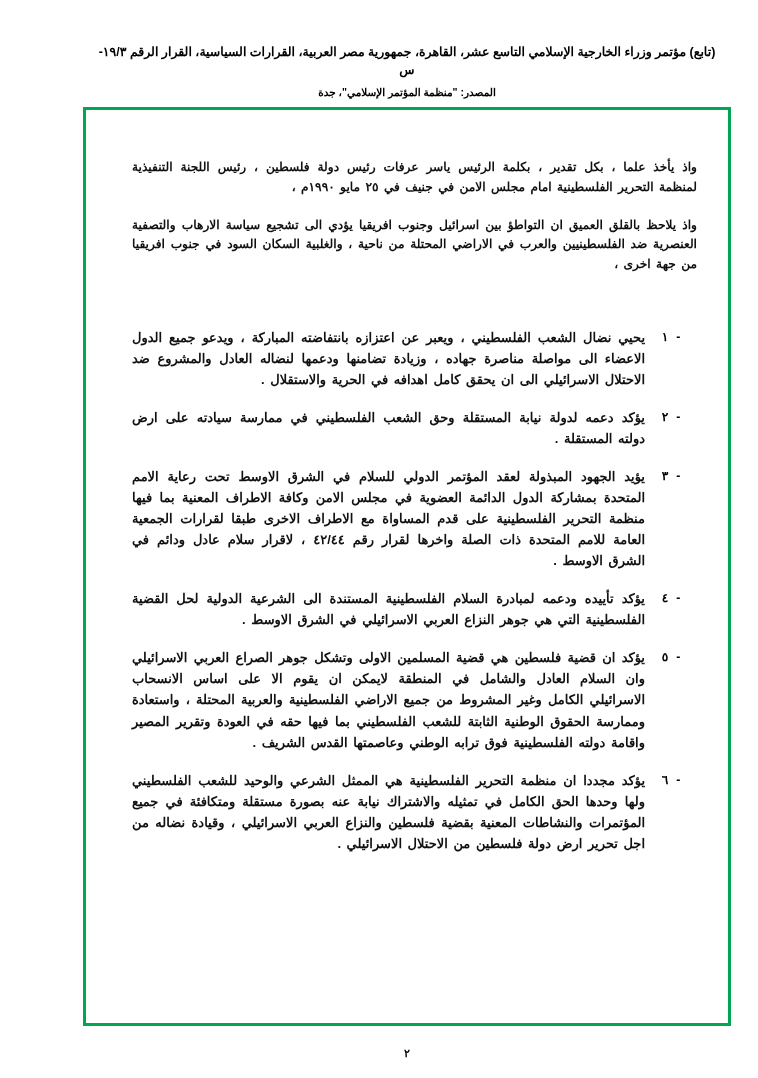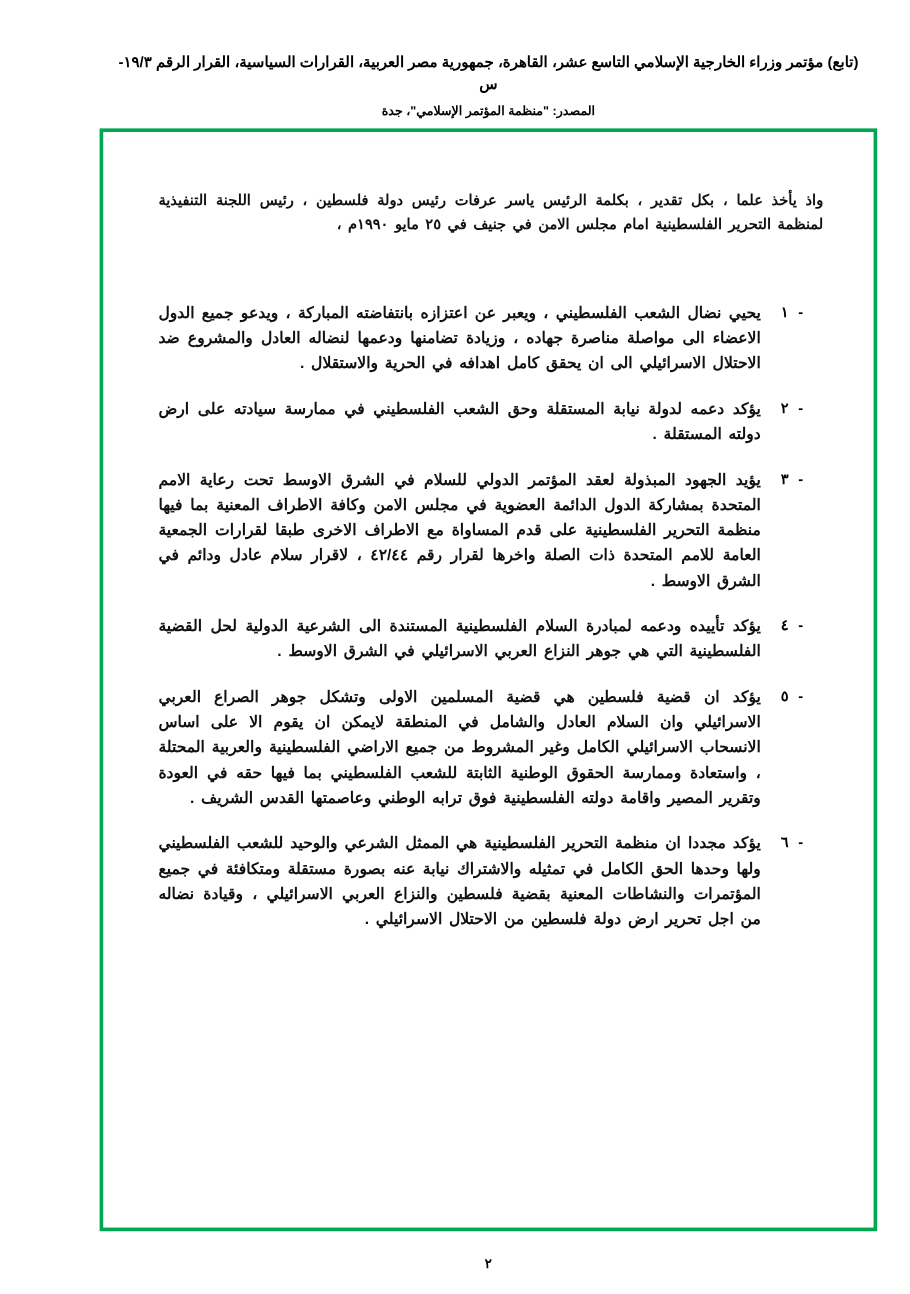--- a/index.html
+++ b/index.html
@@ -41,21 +41,21 @@
   .frame {
     position: absolute;
     top: 107px;
     right: 27px;
     left: 27px;
     bottom: 52px;
     border: 3px solid #00a651;
     box-sizing: border-box;
   }
   .frame-inner {
-    padding: 48px 42px 20px 46px;
+    padding: 48px 31px 20px 46px;
     direction: rtl;
   }
   .para {
     direction: rtl;
     text-align: justify;
     font-size: 12.2px;
     font-weight: bold;
     line-height: 1.62;
     letter-spacing: 1.6px;
     word-spacing: 2px;
@@ -116,20 +116,21 @@
 
   <div class="header-block">
     <div class="header-title">(تابع) مؤتمر وزراء الخارجية الإسلامي التاسع عشر، القاهرة، جمهورية مصر العربية، القرارات السياسية، القرار الرقم ١٩/٣-س</div>
     <div class="header-source">المصدر: "منظمة المؤتمر الإسلامي"، جدة</div>
   </div>
 
   <div class="frame">
     <div class="frame-inner">
 
       <p class="para lead-indent">واذ يأخذ علما ، بكل تقدير ، بكلمة الرئيس ياسر عرفات رئيس دولة فلسطين ، رئيس اللجنة التنفيذية لمنظمة التحرير الفلسطينية امام مجلس الامن في جنيف في ٢٥ مايو ١٩٩٠م ،</p>
+      <p class="para">واذ يلاحظ بالقلق العميق ان التواطؤ بين اسرائيل وجنوب افريقيا يؤدي الى تشجيع سياسة الارهاب والتصفية العنصرية ضد الفلسطينيين والعرب في الاراضي المحتلة من ناحية ، والغلبية السكان السود في جنوب افريقيا من جهة اخرى ،</p>
 
       <div class="block-gap"></div>
 
       <div class="numbered">
         <div class="num-col">
           <span class="dash">-</span><span>١</span>
         </div>
         <div class="txt-col">يحيي نضال الشعب الفلسطيني ، ويعبر عن اعتزازه بانتفاضته المباركة ، ويدعو جميع الدول الاعضاء الى مواصلة مناصرة جهاده ، وزيادة تضامنها ودعمها لنضاله العادل والمشروع ضد الاحتلال الاسرائيلي الى ان يحقق كامل اهدافه في الحرية والاستقلال .</div>
       </div>
 

